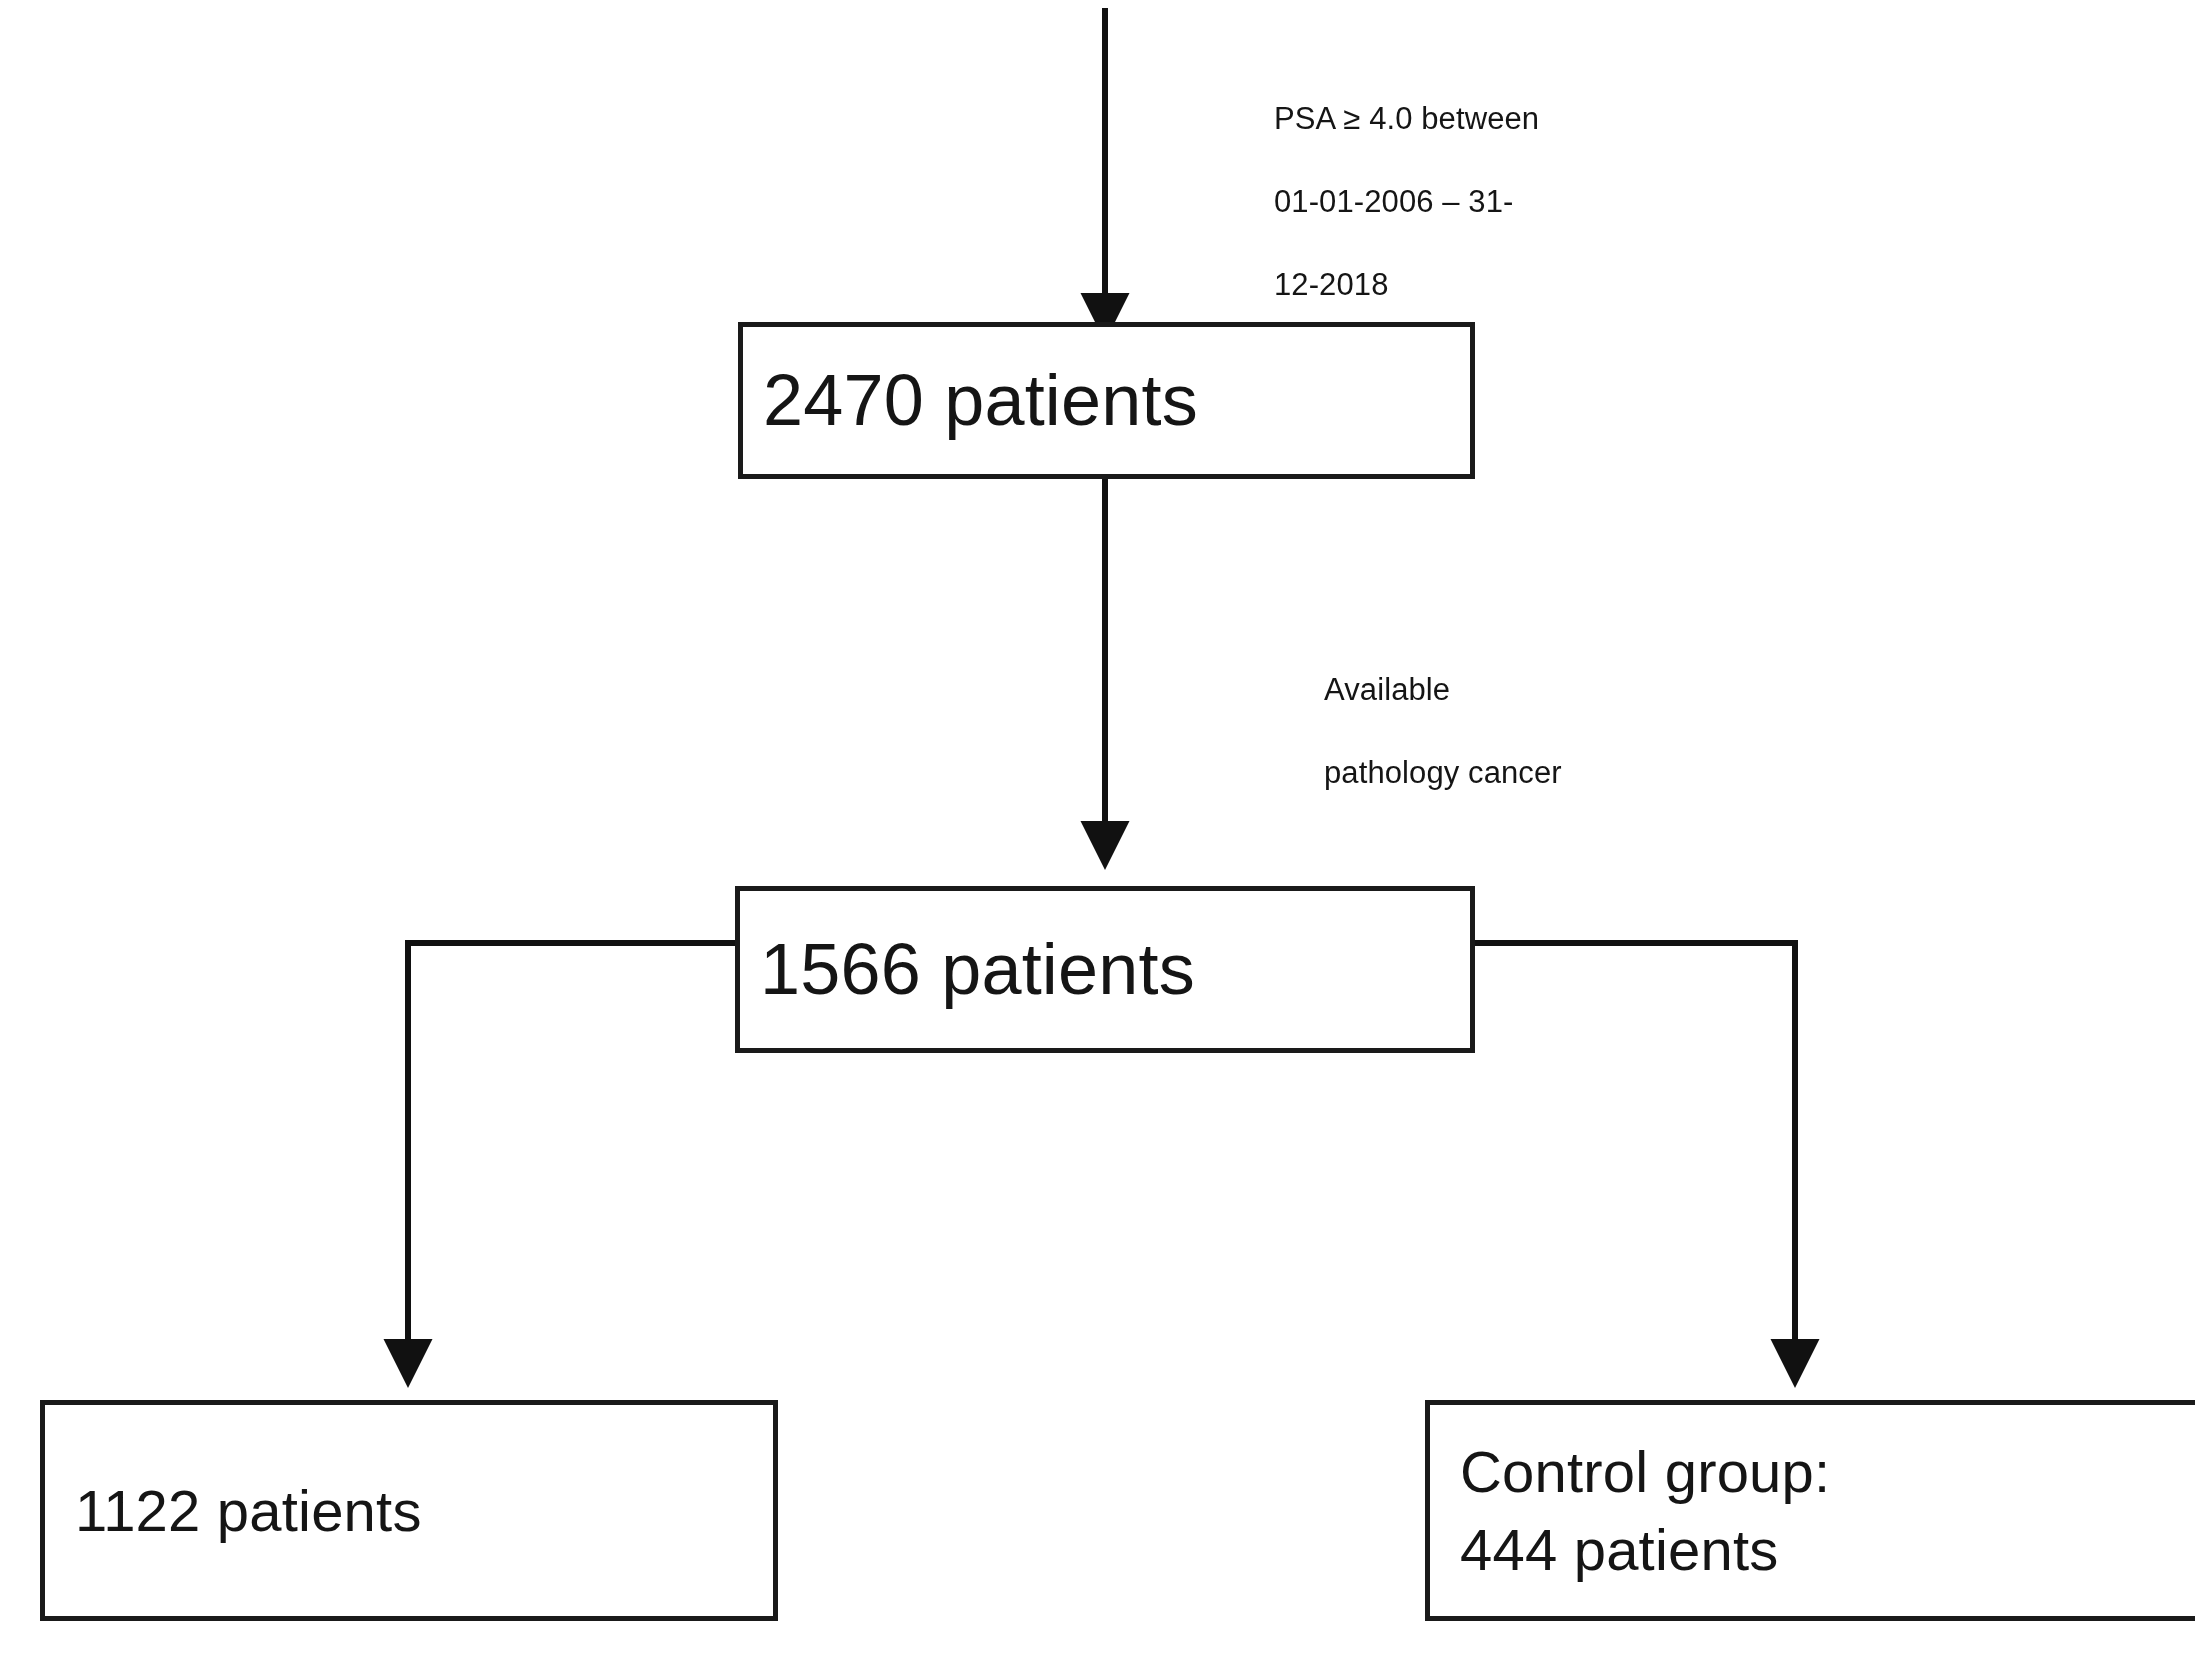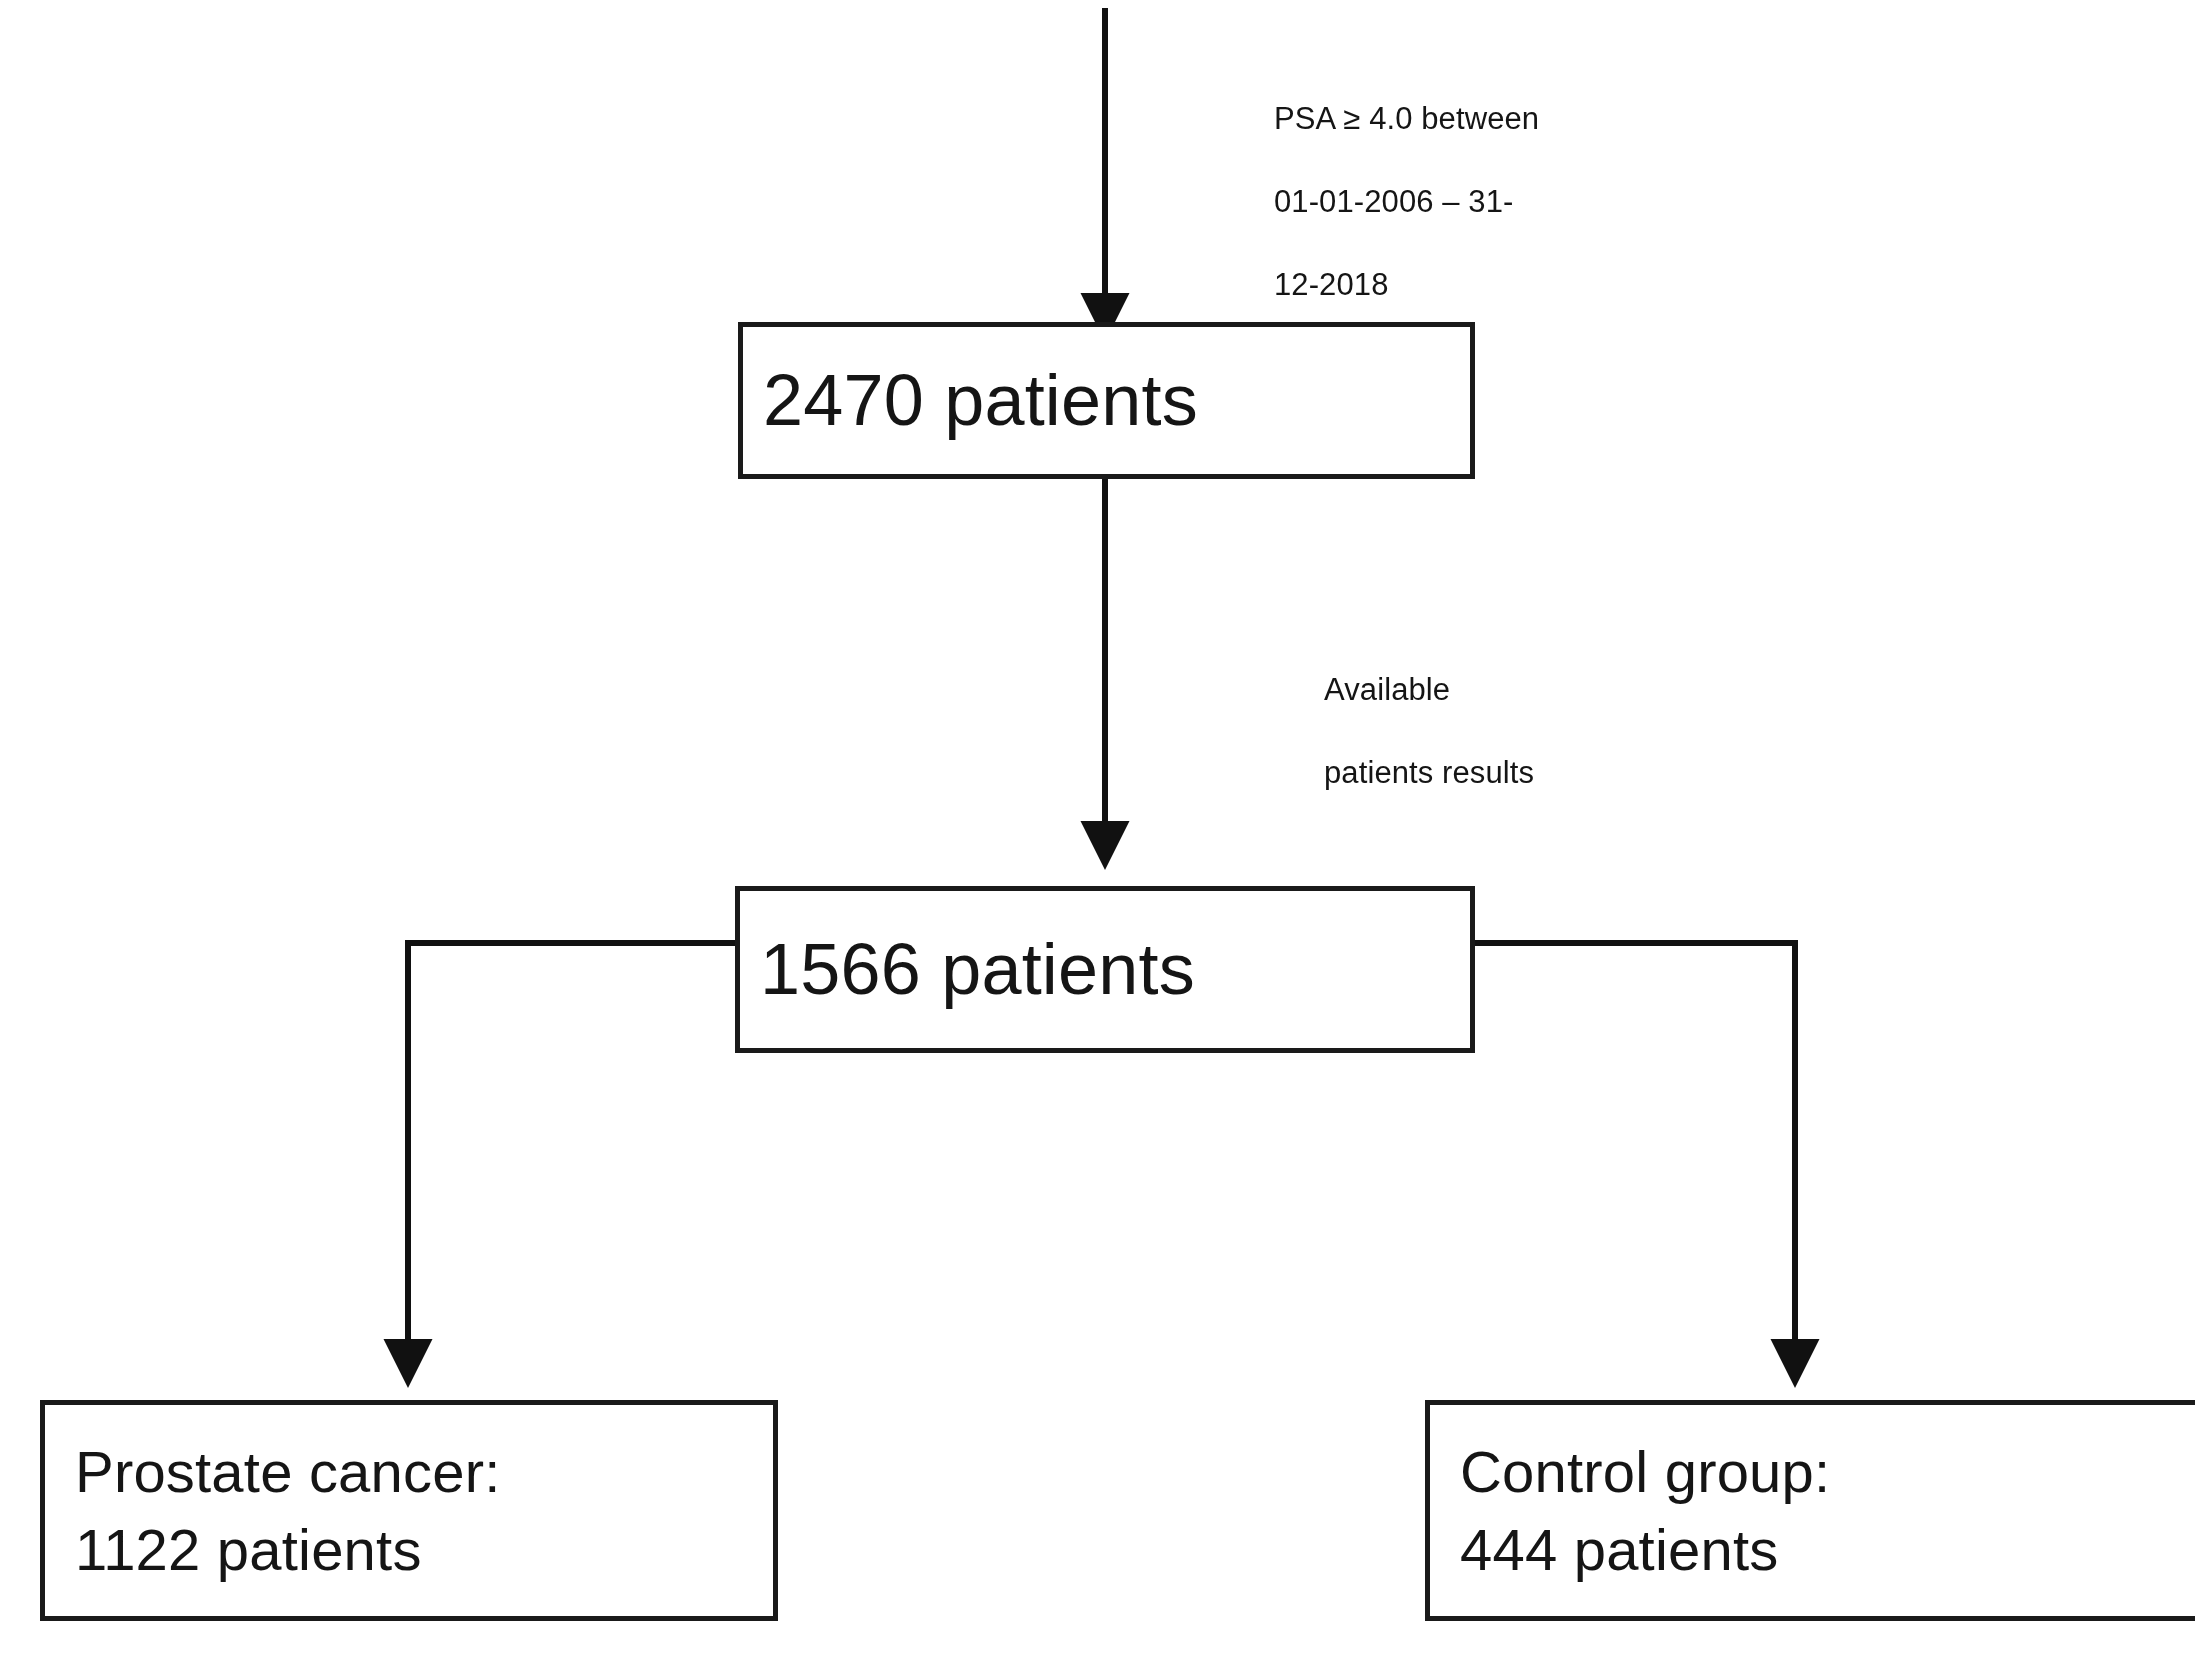--- a/index.html
+++ b/index.html
@@ -86,33 +86,32 @@
   </svg>
 
   <div class="edge-label" style="left:1274px; top:56px; width:540px;">
     <span class="edge-line">PSA ≥ 4.0 between</span><br>
     <span class="edge-line">01-01-2006 – 31-</span><br>
     <span class="edge-line">12-2018</span>
   </div>
 
   <div class="edge-label" style="left:1324px; top:627px; width:560px;">
     <span class="edge-line">Available</span><br>
-    <span class="edge-line">patients results</span>
+    <span class="edge-line">pathology cancer</span>
   </div>
 
   <div class="node-box single" style="left:738px; top:322px; width:737px; height:157px;">
     <span class="node-line">2470 patients</span>
   </div>
 
   <div class="node-box single" style="left:735px; top:860px; width:740px; height:167px;margin-top:26px;">
     <span class="node-line">1566 patients</span>
   </div>
 
   <div class="node-box double" style="left:40px; top:1400px; width:738px; height:221px;">
-    <span class="node-line">Prostate cancer:</span>
     <span class="node-line">1122 patients</span>
   </div>
 
   <div class="node-box double" style="left:1425px; top:1400px; width:856px; height:221px;">
     <span class="node-line">Control group:</span>
     <span class="node-line">444 patients</span>
   </div>
 
 </div>
 

